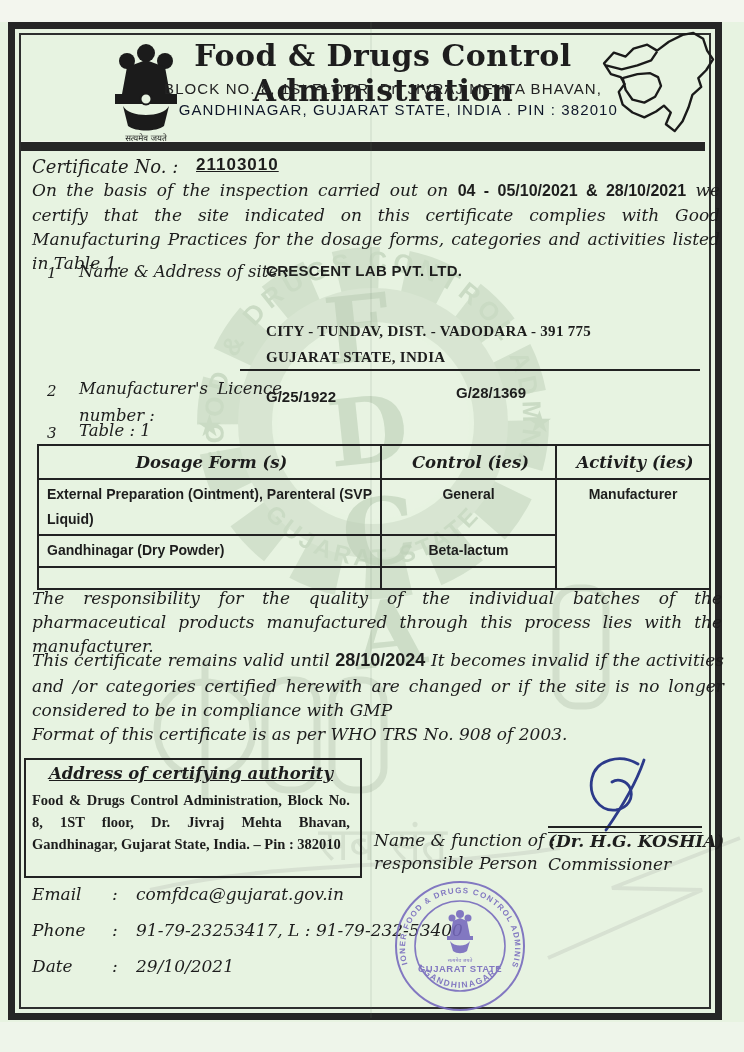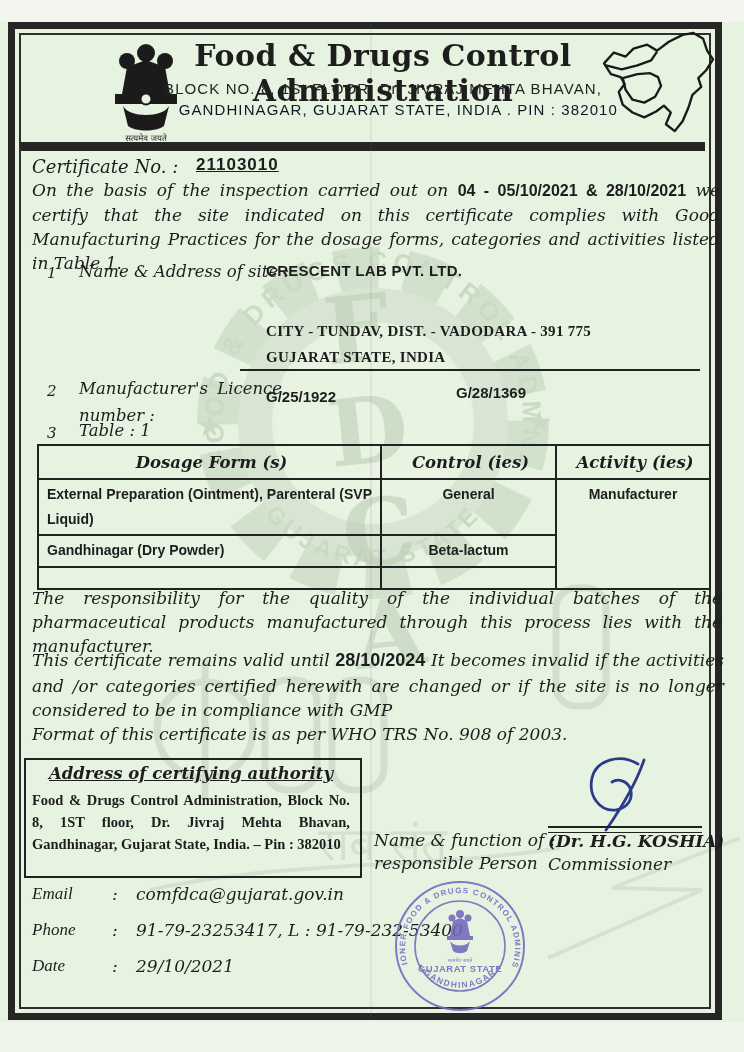--- a/index.html
+++ b/index.html
@@ -49,21 +49,21 @@
   .auth-box{left:24px;top:758px;width:334px;height:116px;border:2.5px solid #222;background:transparent;}
   .auth-title{left:24px;top:764px;width:334px;text-align:center;font-size:16.5px;font-style:italic;font-weight:700;
               text-decoration:underline;}
   .auth-body{left:32px;top:790px;width:318px;font-size:14.5px;line-height:1.5;text-align:justify;}
 
   
   .sig-line{left:548px;top:826px;width:154px;height:4px;border-top:2.5px solid #222;border-bottom:1px solid #222;}
   .lbl-script{font-size:17px;font-style:italic;}
 
   
-  .c-label{font-size:17px;font-style:italic;font-family:Liberation Serif, serif;}
+  .c-label{font-size:17px;font-style:italic;}
   .c-colon{font-size:17px;font-style:italic;}
   .c-value{font-size:17px;font-style:italic;}
 
   .crease{position:absolute;left:370px;top:22px;width:2px;height:996px;background:rgba(100,115,100,0.10);}
   svg text{user-select:none;}
 </style>
 </head>
 <body>
 
 <div class="page">

